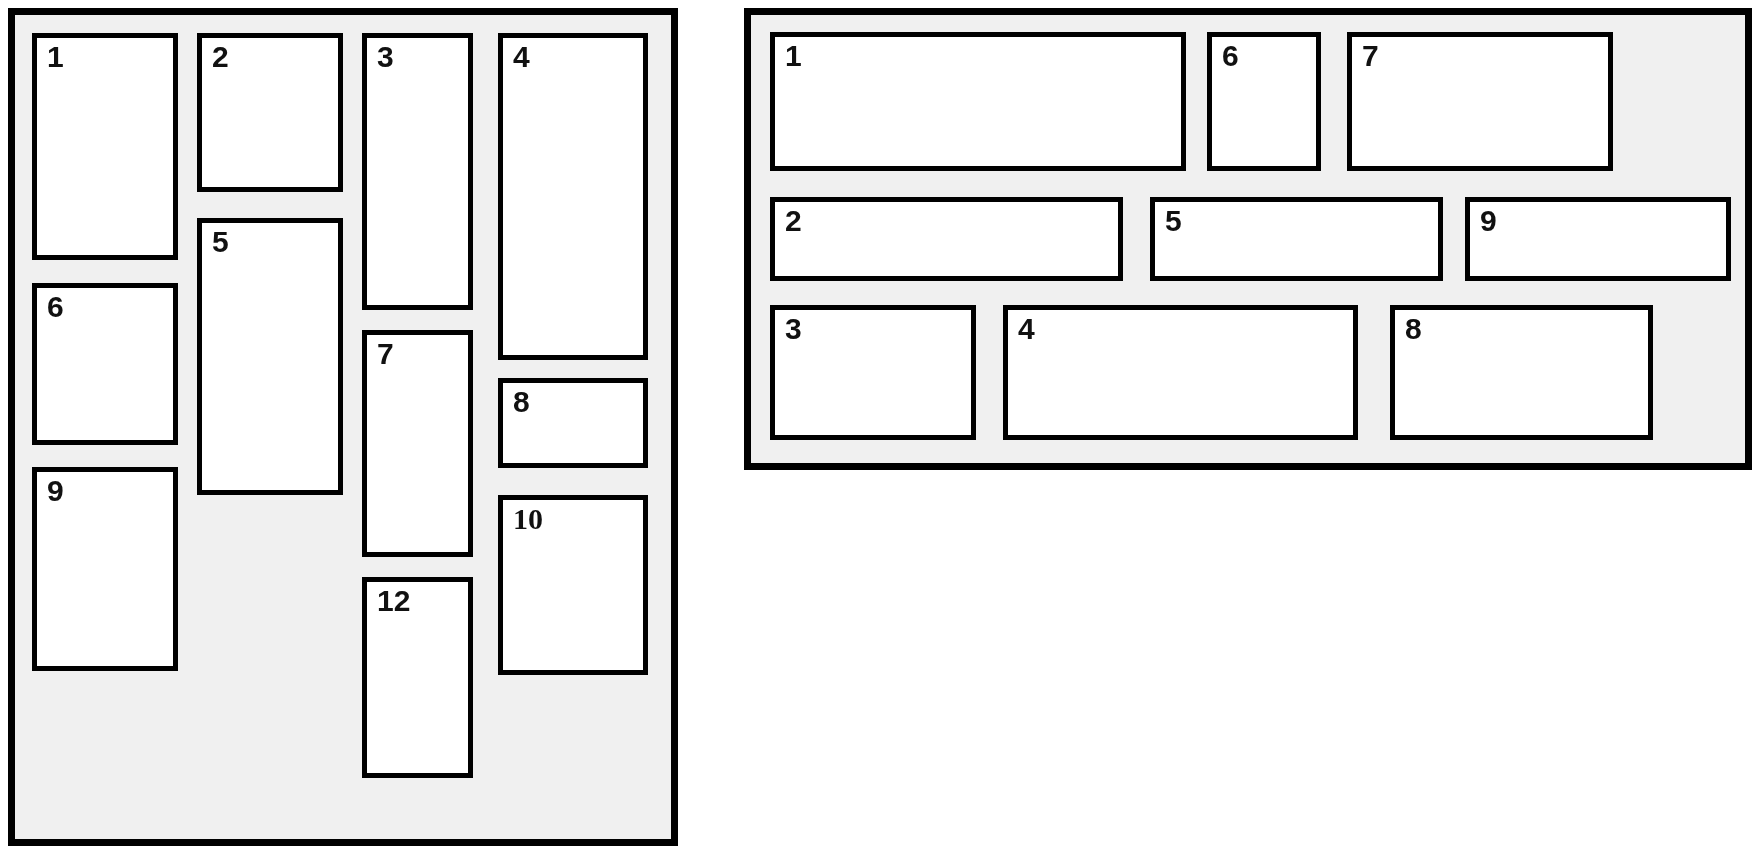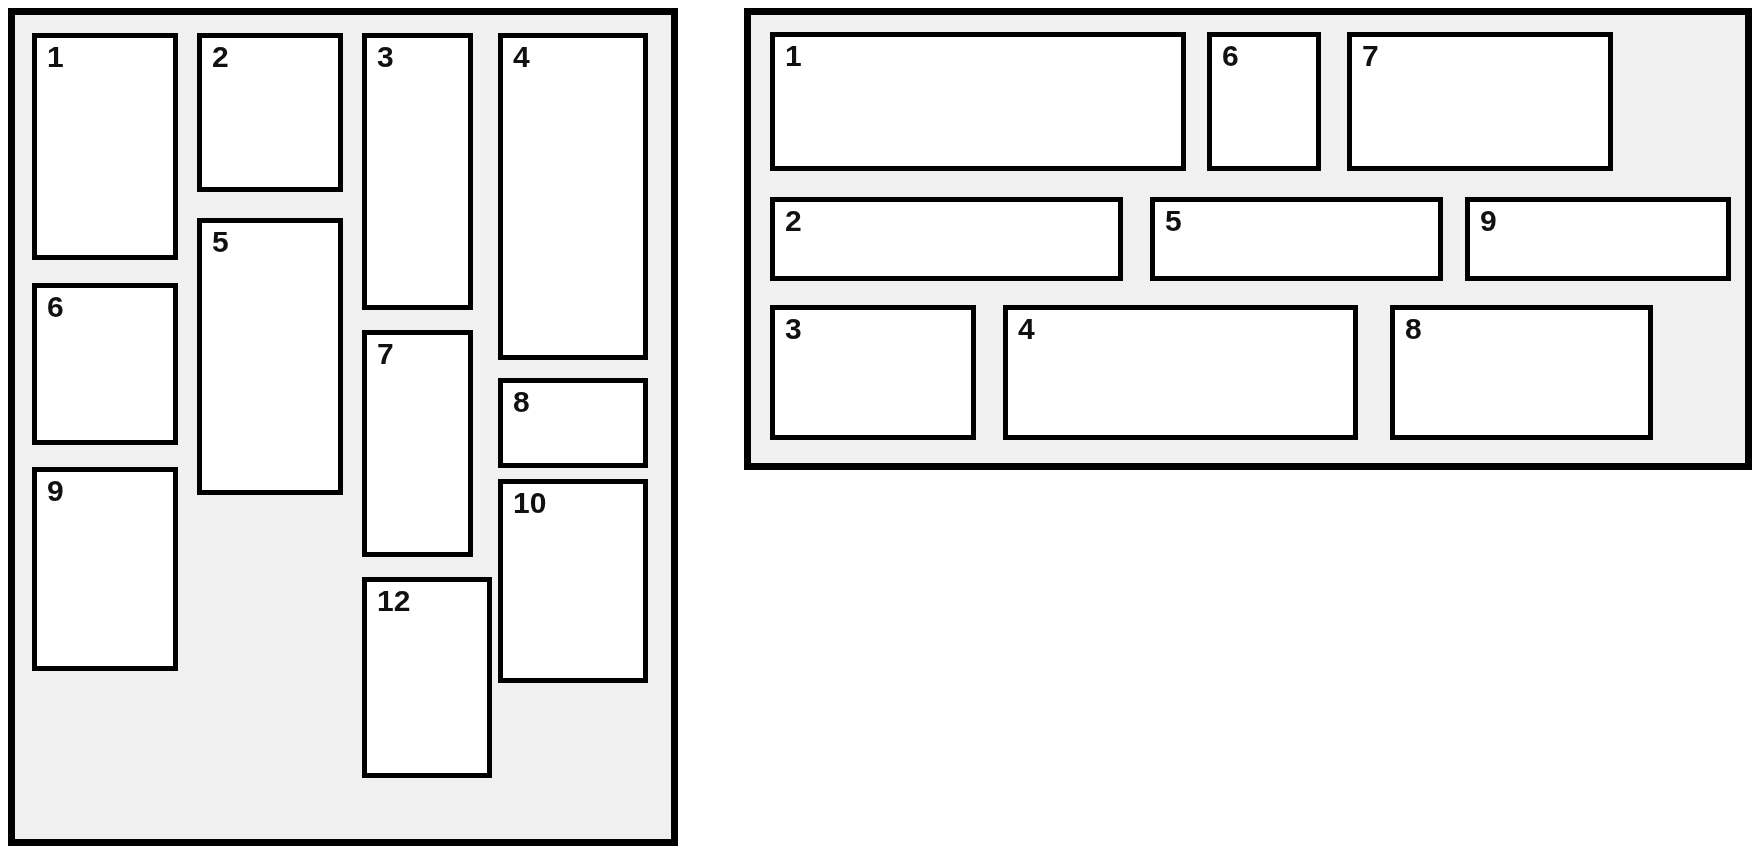--- a/index.html
+++ b/index.html
@@ -68,24 +68,24 @@
         </div>
         <div class="masonry-item" style="left: 347px; top: 315px; width: 111px; height: 227px;">
           <span class="item-label">7</span>
         </div>
         <div class="masonry-item" style="left: 483px; top: 363px; width: 150px; height: 90px;">
           <span class="item-label">8</span>
         </div>
         <div class="masonry-item" style="left: 17px; top: 452px; width: 146px; height: 204px;">
           <span class="item-label">9</span>
         </div>
-        <div class="masonry-item" style="left: 483px; top: 464px; width: 150px; height: 204px;">
+        <div class="masonry-item" style="left: 483px; top: 480px; width: 150px; height: 180px; font-family: Liberation Serif, serif;">
           <span class="item-label">10</span>
         </div>
-        <div class="masonry-item" style="left: 347px; top: 562px; width: 130px; height: 201px;">
+        <div class="masonry-item" style="left: 347px; top: 562px; width: 111px; height: 201px;">
           <span class="item-label">12</span>
         </div>
       </div>
   </section>
   <section class="panel" style="left: 744px; top: 8px; width: 1008px; height: 462px;">
     <div class="panel-inner">
         <div class="masonry-item" style="left: 19px; top: 17px; width: 416px; height: 139px;">
           <span class="item-label">1</span>
         </div>
         <div class="masonry-item" style="left: 456px; top: 17px; width: 114px; height: 139px;">

